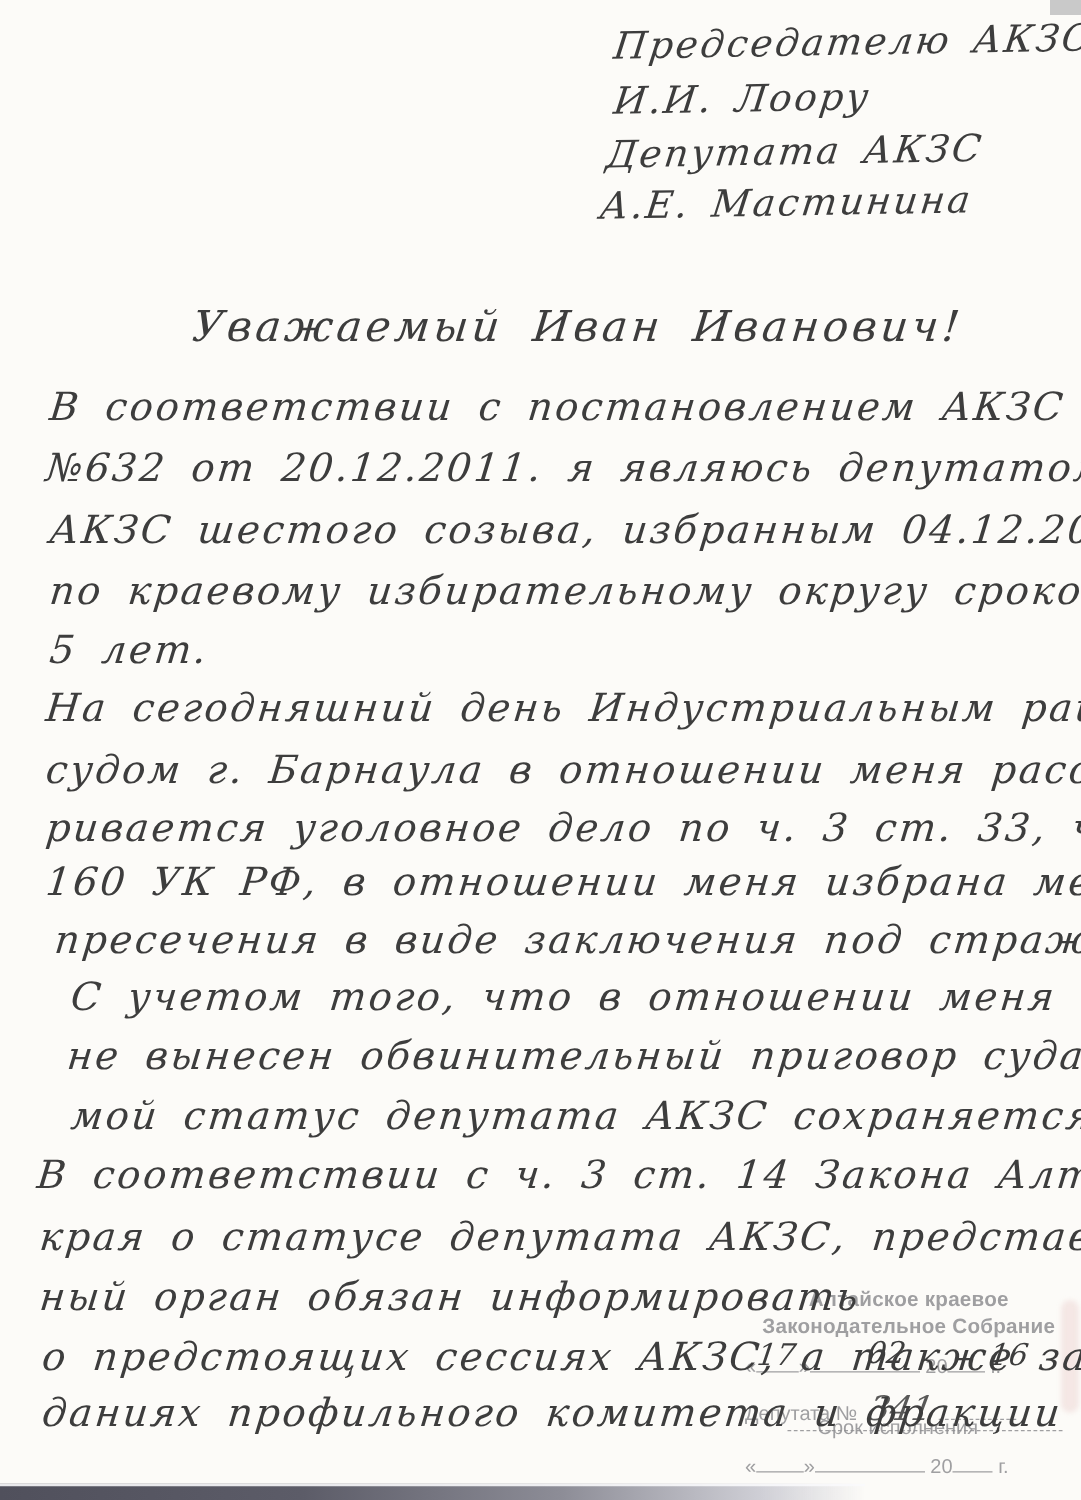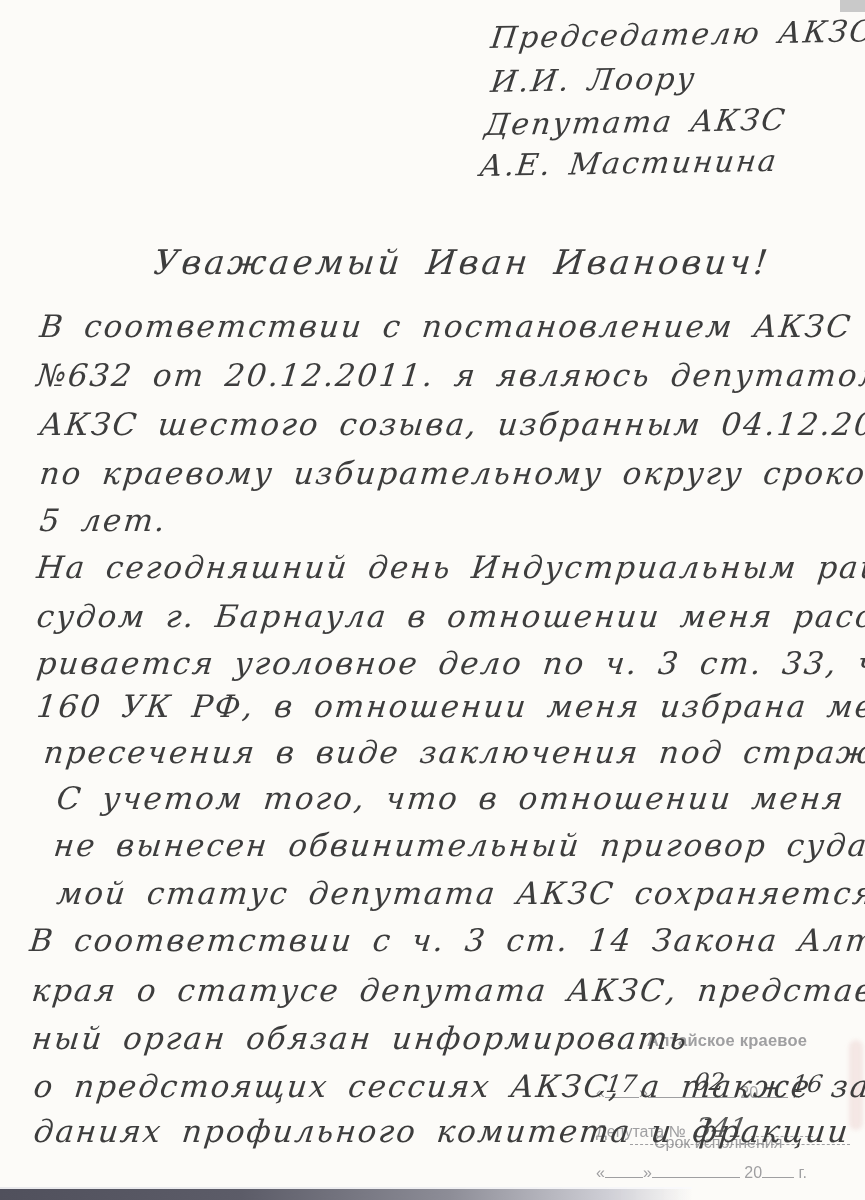--- a/index.html
+++ b/index.html
@@ -73,20 +73,21 @@
   <div class="hw body-line" style="left:52px; top:827px;">не вынесен обвинительный приговор суда,</div>
   <div class="hw body-line" style="left:55px; top:875px;">мой статус депутата АКЗС сохраняется.</div>
   <div class="hw body-line" style="left:28px; top:922px;">В соответствии с ч. 3 ст. 14 Закона Алтайского</div>
   <div class="hw body-line" style="left:30px; top:972px;">края о статусе депутата АКЗС, представитель-</div>
   <div class="hw body-line" style="left:30px; top:1020px;">ный орган обязан информировать</div>
   <div class="hw body-line" style="left:32px; top:1068px;">о предстоящих сессиях АКЗС, а также засе-</div>
   <div class="hw body-line" style="left:32px; top:1113px;">даниях профильного комитета и фракции</div>
 
   <div class="stamp">
     <div class="st-center" style="position:absolute; top:0; left:0; right:0;">Алтайское краевое</div>
+    <div class="st-center" style="position:absolute; top:21px; left:0; right:0;">Законодательное Собрание</div>
 
     <div class="st-row" style="top:52px;">
       <span>«</span><span class="blank" style="width:34px;"></span><span>»</span><span class="blank" style="width:88px;"></span>&nbsp;<span>20</span><span class="blank" style="width:30px;"></span>&nbsp;<span>г.</span>
     </div>
 
     <div class="st-row" style="top:82px;">
       <span>Депутата №</span>&nbsp;
       <span class="hw-entry" style="position:static; display:inline-block; font-size:27px; transform:skewX(-10deg);">341</span>
       <span class="dashes" style="width:62px;"></span>
     </div>

